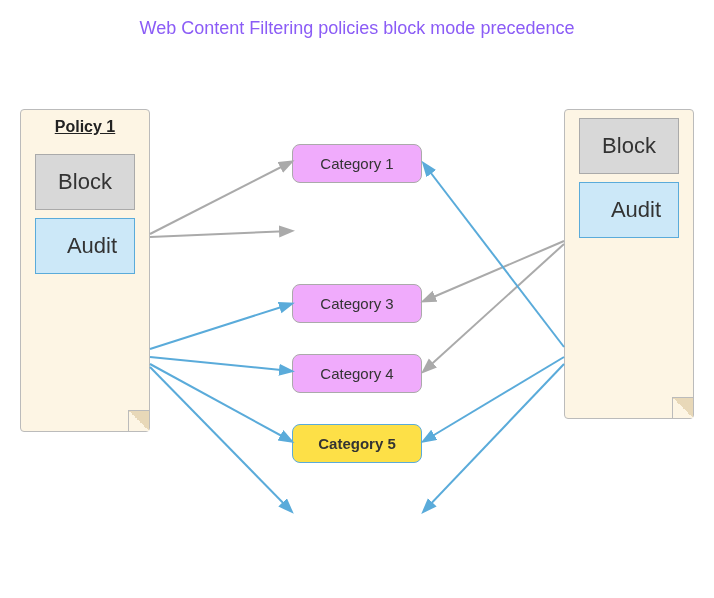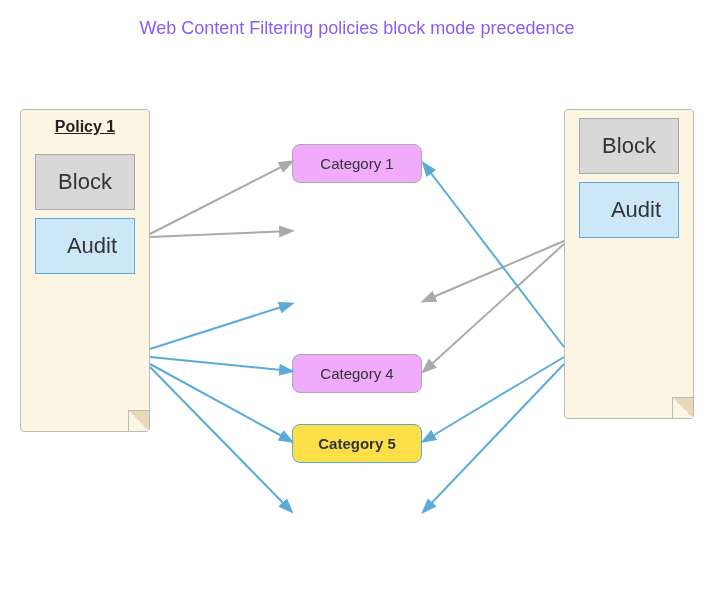--- a/index.html
+++ b/index.html
@@ -122,20 +122,21 @@
     <div class="action-block block-grey">Block</div>
     <div class="action-block audit-blue">Audit</div>
   </div>
 
   <div class="policy-box policy2">
     <div class="action-block block-grey">Block</div>
     <div class="action-block audit-blue">Audit</div>
   </div>
 
   <div id="cat0" class="category-box grey-cat" style="top:95px;">Category  1</div>
+  <div id="cat2" class="category-box grey-cat" style="top:235px;">Category  3</div>
   <div id="cat3" class="category-box grey-cat" style="top:305px;">Category  4</div>
   <div id="cat4" class="category-box blue-cat" style="top:375px;">Category  5</div>
 
   <svg class="arrows-svg" xmlns="http://www.w3.org/2000/svg">
     <defs>
       <marker id="arrowGrey" markerWidth="8" markerHeight="8" refX="6" refY="3" orient="auto">
         <path d="M0,0 L0,6 L8,3 z" fill="#aaa"></path>
       </marker>
       <marker id="arrowBlue" markerWidth="8" markerHeight="8" refX="6" refY="3" orient="auto">
         <path d="M0,0 L0,6 L8,3 z" fill="#5aabda"></path>

